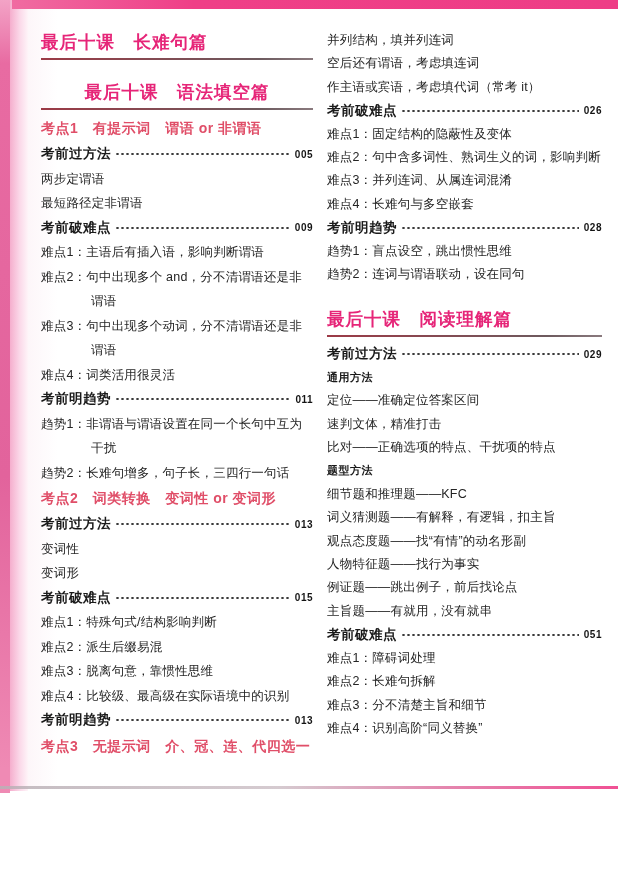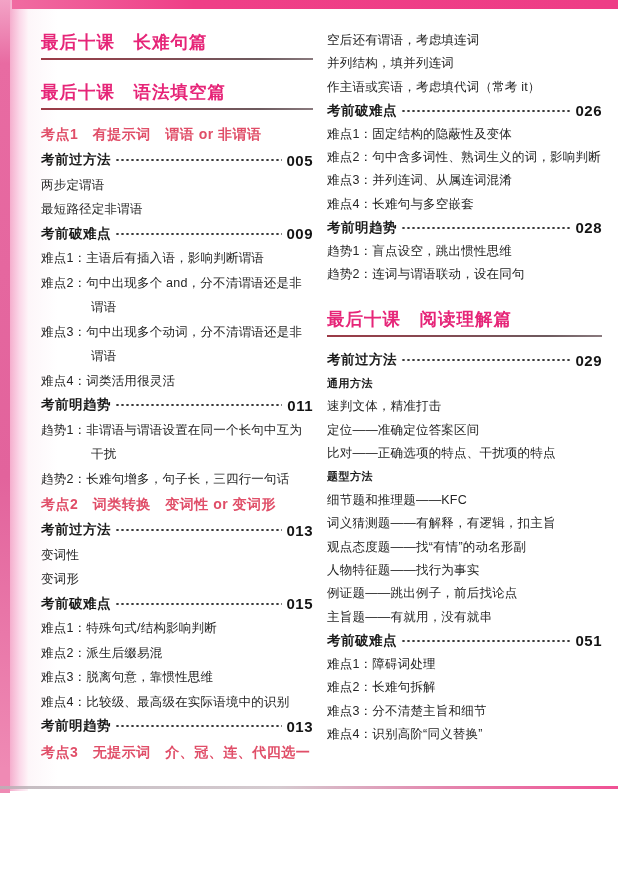--- a/index.html
+++ b/index.html
@@ -53,22 +53,22 @@
   }
   .columns {
     display: flex;
     padding: 20px 16px 0 13px;
   }
   .col { display: block; }
   .col-left  { width: 277px; margin-right: 14px; }
   .col-right { width: 280px; }
 
   
-  .section { margin-bottom: 11px; }
-  .col-left .section + .section { margin-top: 19px; }
+  .section { margin-bottom: 5px; }
+  .col-left .section + .section { margin-top: 19px; text-align: center; }
   .section:not(:first-child) { margin-top: 20px; }
   .section-title {
     font-size: 17.5px;
     font-weight: 800;
     letter-spacing: 1px;
     line-height: 26px;
     color: var(--accent-pink);
   }
   .section-underline {
     height: 2px;
@@ -106,21 +106,21 @@
     flex: 1;
     height: 12px;
     margin: 0 5px 0 4px;
     background-image: radial-gradient(circle, var(--dot-color) 1.05px, transparent 1.25px);
     background-size: 5px 12px;
     background-position: 0 55%;
     background-repeat: repeat-x;
   }
   .pagenum {
     font-weight: 700;
-    font-size: 15px;
+    font-size: 10px;
     letter-spacing: 0.5px;
     color: #141414;
   }
 
   
   .boldrow {
     font-weight: 700;
     font-size: 11px;
     color: #1a1a1a;
     letter-spacing: 0.5px;
@@ -199,22 +199,22 @@
           <div class="sub">难点3：脱离句意，靠惯性思维</div>
           <div class="sub">难点4：比较级、最高级在实际语境中的识别</div>
           <div class="entry">
             <span class="entry-label">考前明趋势</span>
             <span class="leader"></span>
             <span class="pagenum">013</span>
           </div>
           <div class="point">考点3　无提示词　介、冠、连、代四选一</div>
         </div>
       <div class="col col-right">
+          <div class="sub">并列结构，填并列连词</div>
           <div class="sub">空后还有谓语，考虑填连词</div>
-          <div class="sub">并列结构，填并列连词</div>
           <div class="sub">作主语或宾语，考虑填代词（常考 it）</div>
           <div class="entry">
             <span class="entry-label">考前破难点</span>
             <span class="leader"></span>
             <span class="pagenum">026</span>
           </div>
           <div class="sub">难点1：固定结构的隐蔽性及变体</div>
           <div class="sub">难点2：句中含多词性、熟词生义的词，影响判断</div>
           <div class="sub">难点3：并列连词、从属连词混淆</div>
           <div class="sub">难点4：长难句与多空嵌套</div>
@@ -228,22 +228,22 @@
           <div class="section">
             <div class="section-title">最后十课　阅读理解篇</div>
             <div class="section-underline"></div>
           </div>
           <div class="entry">
             <span class="entry-label">考前过方法</span>
             <span class="leader"></span>
             <span class="pagenum">029</span>
           </div>
           <div class="boldrow">通用方法</div>
+          <div class="sub">定位——准确定位答案区间</div>
           <div class="sub">速判文体，精准打击</div>
-          <div class="sub">定位——准确定位答案区间</div>
           <div class="sub">比对——正确选项的特点、干扰项的特点</div>
           <div class="boldrow">题型方法</div>
           <div class="sub">细节题和推理题——KFC</div>
           <div class="sub">词义猜测题——有解释，有逻辑，扣主旨</div>
           <div class="sub">观点态度题——找“有情”的动名形副</div>
           <div class="sub">人物特征题——找行为事实</div>
           <div class="sub">例证题——跳出例子，前后找论点</div>
           <div class="sub">主旨题——有就用，没有就串</div>
           <div class="entry">
             <span class="entry-label">考前破难点</span>

